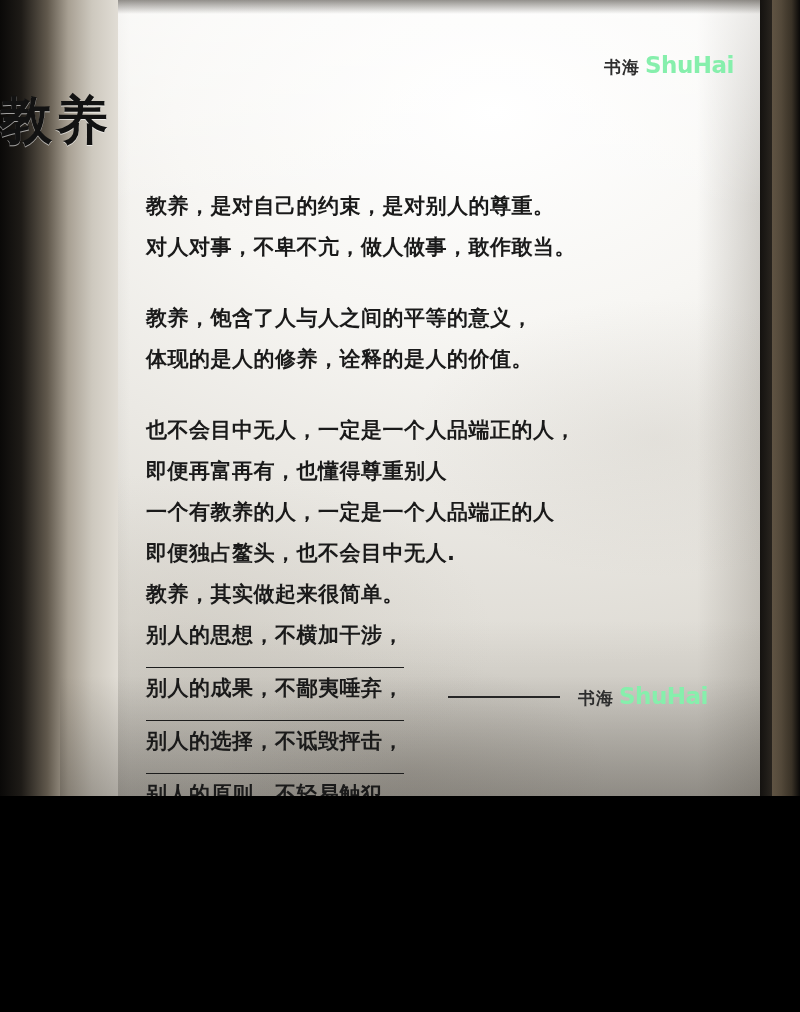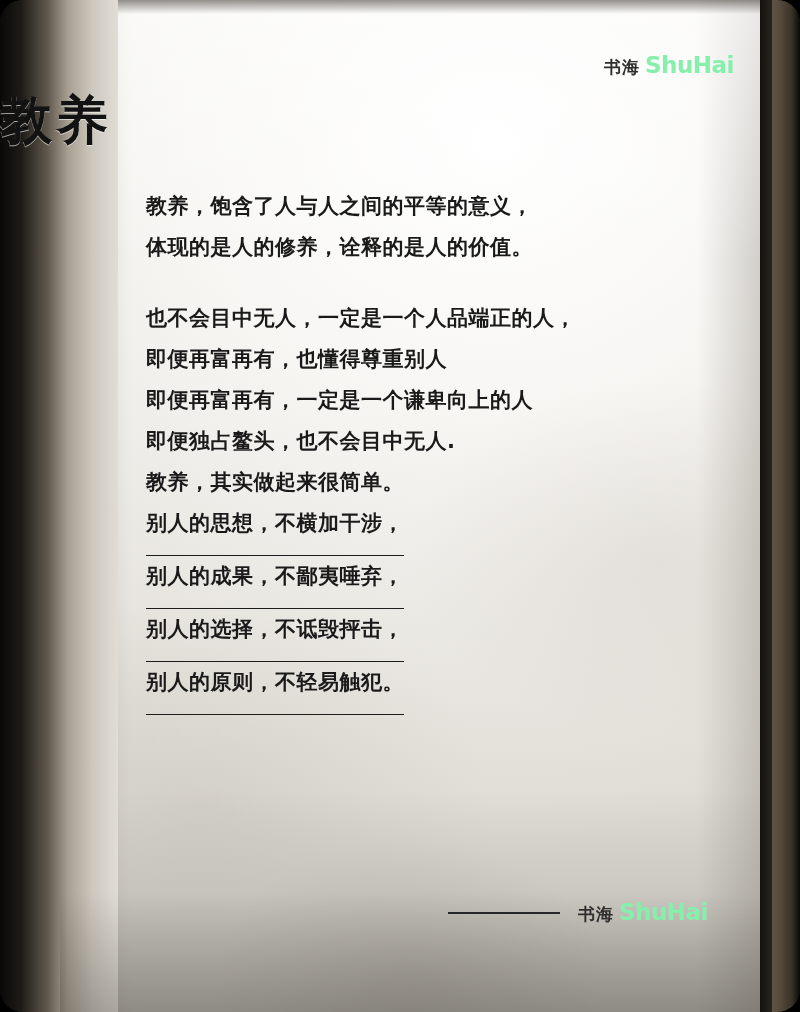--- a/index.html
+++ b/index.html
@@ -12,24 +12,23 @@
     width: 800px;
     height: 1012px;
     overflow: hidden;
     font-family: "Liberation Sans", sans-serif;
   }
 
   
   .photo {
     position: relative;
     width: 800px;
-    height: 1012px;
+    height: 796px;
     background: #171512;
     overflow: hidden;
-    border-radius: 23px;
   }
 
   
   .desk {
     position: absolute;
     inset: 0;
     background:
       linear-gradient(90deg,
         #0d0c0b 0px, #15130f 26px, #1b1814 40px,
         #0f0e0c 56px, #0a0908 66px,
@@ -231,30 +230,34 @@
 
     <div class="watermark-top">
       <span class="wm-cn">书海</span>
       <span class="wm-en">ShuHai</span>
     </div>
 
     <div class="title">教养</div>
 
     <div class="body-text">
 
+      <div class="stanza">
+        <div class="line">教养，是对自己的约束，是对别人的尊重。</div>
+        <div class="line">对人对事，不卑不亢，做人做事，敢作敢当。</div>
+      </div>
 
       <div class="stanza">
         <div class="line">教养，饱含了人与人之间的平等的意义，</div>
         <div class="line">体现的是人的修养，诠释的是人的价值。</div>
       </div>
 
       <div class="stanza">
         <div class="line">也不会目中无人，一定是一个人品端正的人，</div>
         <div class="line">即便再富再有，也懂得尊重别人</div>
-        <div class="line">即便再富再有，一定是一个谦卑向上的人</div>
+        <div class="line">一个有教养的人，一定是一个人品端正的人</div>
         <div class="line">即便独占鳌头，也不会目中无人.</div>
         <div class="line">教养，其实做起来很简单。</div>
         <div><span class="line underlined">别人的思想，不横加干涉，</span></div>
         <div><span class="line underlined">别人的成果，不鄙夷唾弃，</span></div>
         <div><span class="line underlined">别人的选择，不诋毁抨击，</span></div>
         <div><span class="line underlined">别人的原则，不轻易触犯。</span></div>
       </div>
 
     </div>
 

